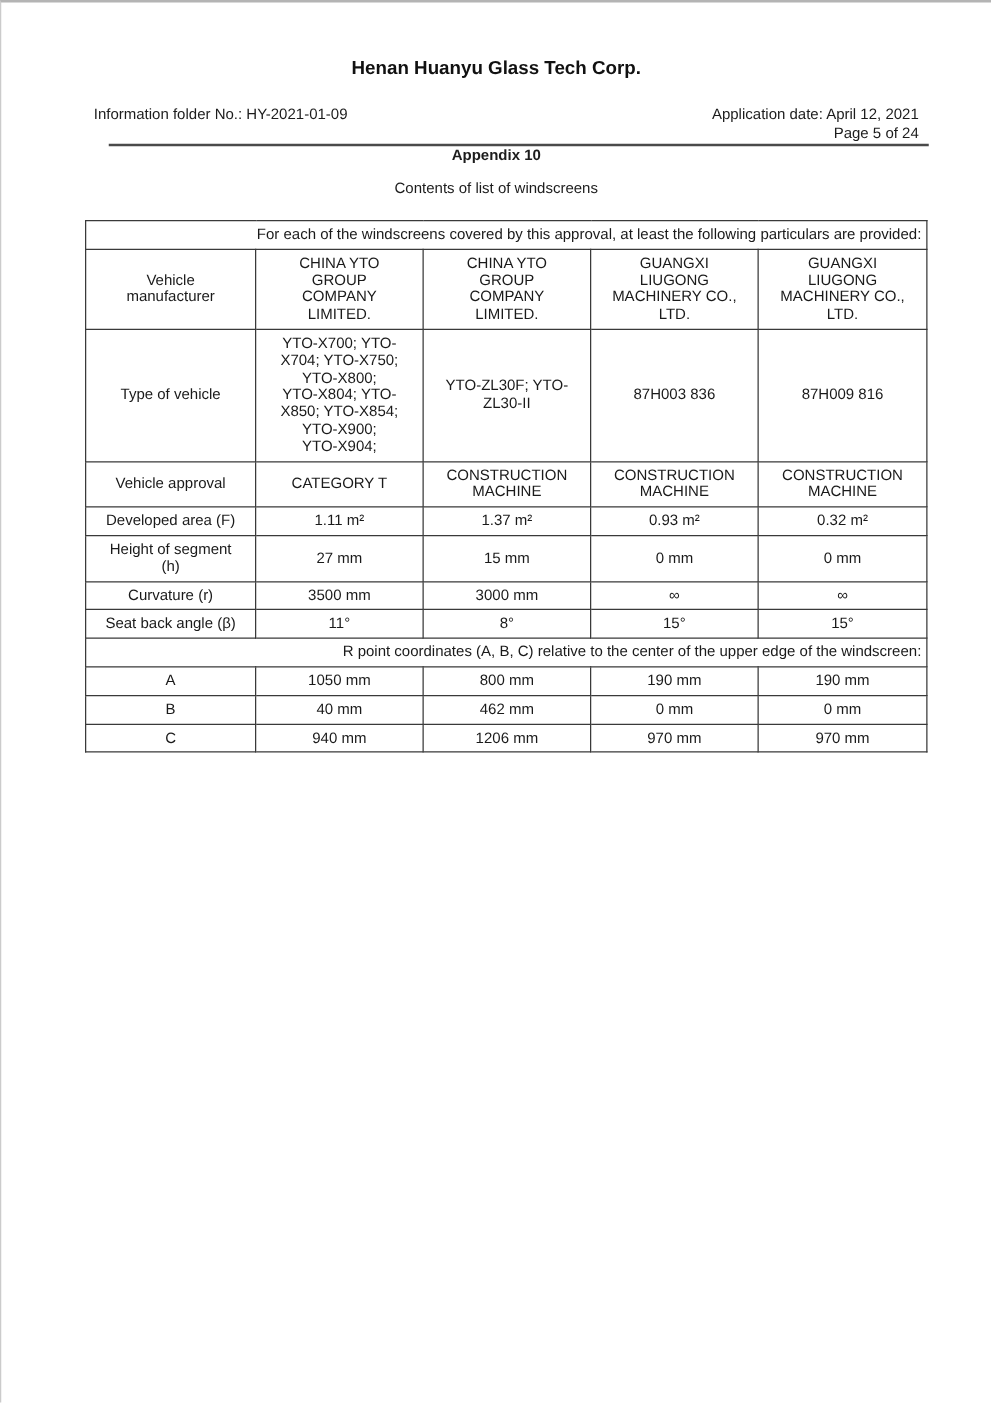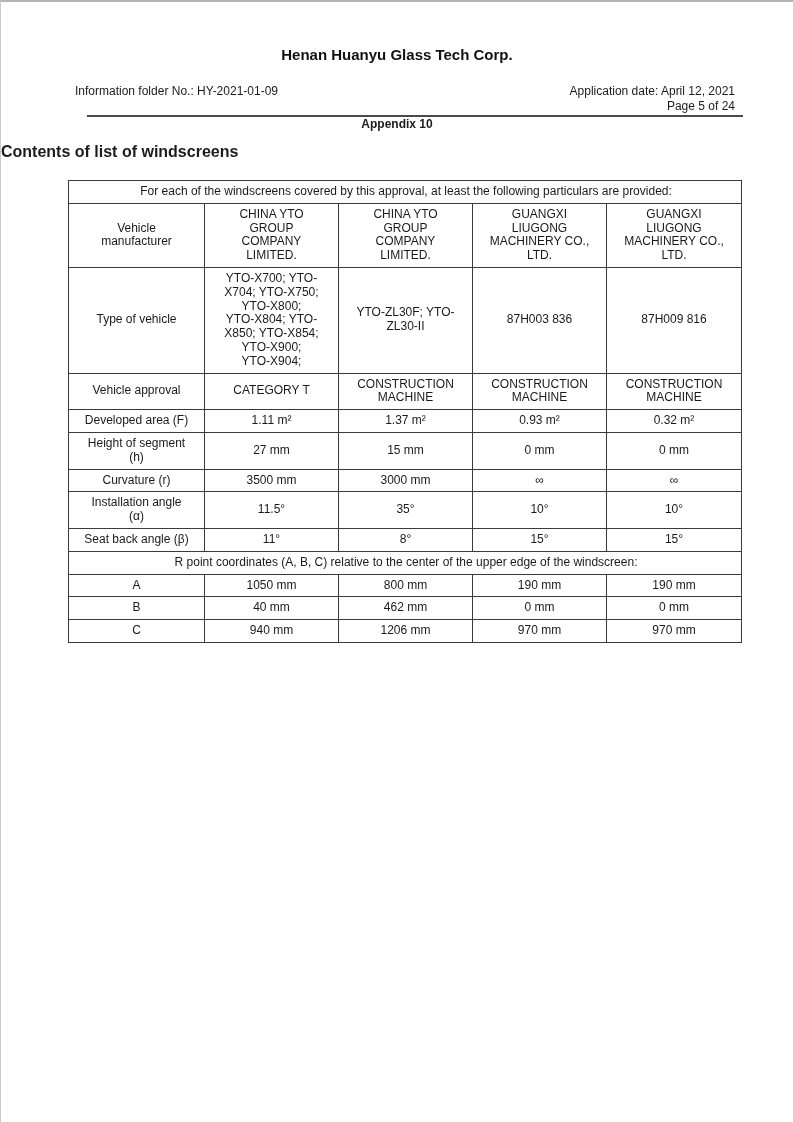--- a/index.html
+++ b/index.html
@@ -35,43 +35,43 @@
     background: #4a4a4a;
     margin: 2px 50px 0 86px;
   }
   .appendix-title {
     text-align: center;
     font-size: 12px;
     font-weight: bold;
   }
   .contents-title {
     margin-top: 12px;
-    text-align: left;
-    font-size: 16px;
-    font-weight: bold;
+    text-align: center;
+    font-size: 12px;
+    font-weight: normal;
   }
   table.spec {
     margin: 19px 0 0 67px;
     width: 673px;
     border-collapse: collapse;
     table-layout: fixed;
     font-size: 12px;
     color: #1a1a1a;
     border: 1.5px solid #2f2f2f;
   }
   table.spec td {
     border: 1px solid #3a3a3a;
     text-align: center;
     vertical-align: middle;
     padding: 4px 4px;
     line-height: 1.15;
     white-space: pre-line;
   }
   table.spec td.note-cell {
-    text-align: center;
+    text-align: right;
     padding-left: 6px;
     white-space: normal;
   }
 </style>
 </head>
 <body>
 
 <div class="company-title">Henan Huanyu Glass Tech Corp.</div>
 
 <div class="info-bar">
@@ -159,28 +159,20 @@
       <td>0 mm</td>
     </tr>
     <tr>
       <td>Curvature (r)</td>
       <td>3500 mm</td>
       <td>3000 mm</td>
       <td>∞</td>
       <td>∞</td>
     </tr>
     <tr>
-      <td>Installation angle
-(α)</td>
-      <td>11.5°</td>
-      <td>35°</td>
-      <td>10°</td>
-      <td>10°</td>
-    </tr>
-    <tr>
       <td>Seat back angle (β)</td>
       <td>11°</td>
       <td>8°</td>
       <td>15°</td>
       <td>15°</td>
     </tr>
     <tr>
       <td class="note-cell" colspan="5">R point coordinates (A, B, C) relative to the center of the upper edge of the windscreen:</td>
     </tr>
     <tr>

